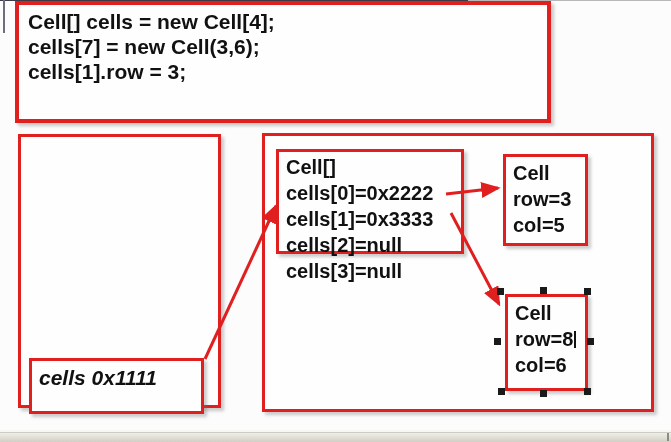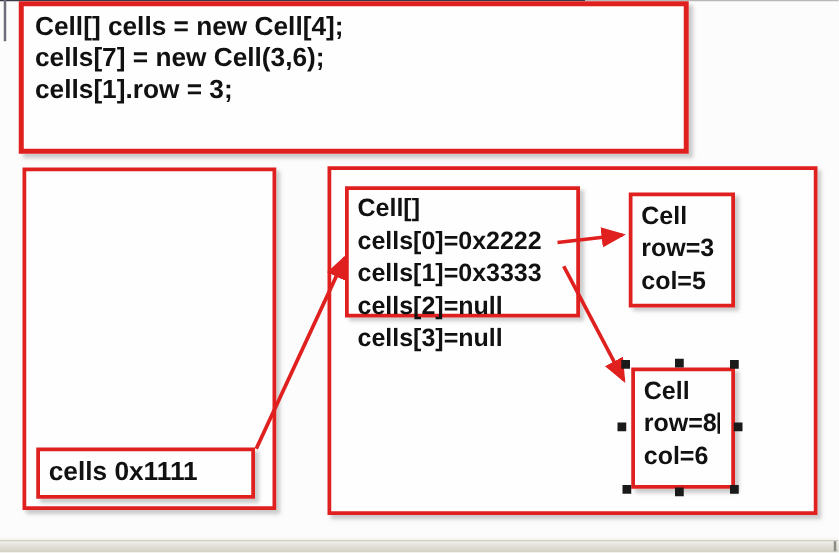--- a/index.html
+++ b/index.html
@@ -18,22 +18,22 @@
     position: absolute;
     background: #fefefe;
     border: 3px solid var(--accent);
     box-shadow: 3px 3px 3px rgba(110,110,110,0.35);
   }
   
   #code-box { left: 15px; top: 1px; width: 536px; height: 122px; border-width: 4px; padding: 4px 0 0 9px; }
   #code-box .codeline { font-size: 21px; line-height: 25px; white-space: nowrap; }
   
   #stack-box { left: 18px; top: 134px; width: 203px; height: 274px; }
-  #cells-label-box { left: 29px; top: 358px; width: 175px; height: 41px; padding-left: 7px;
-                     font-size: 21px; line-height: 34px; white-space: nowrap; }
+  #cells-label-box { left: 29px; top: 358px; width: 175px; height: 56px; padding-left: 7px;
+                     font-size: 21px; line-height: 34px; white-space: nowrap; font-style: italic; }
   
   #heap-box { left: 262px; top: 133px; width: 392px; height: 279px; }
   
   #array-box { left: 276px; top: 149px; width: 188px; height: 105px; padding: 2px 0 0 7px; }
   #array-box .objline { font-size: 20px; line-height: 26px; white-space: nowrap; }
   
   .cellbox { padding: 3px 4px 0 7px; }
   .cellbox .objline { font-size: 20px; line-height: 26px; white-space: nowrap; }
   #cell1-box { left: 503px; top: 154px; width: 85px; height: 92px; }
   #cell2-box { left: 505px; top: 294px; width: 83px; height: 97px; }

